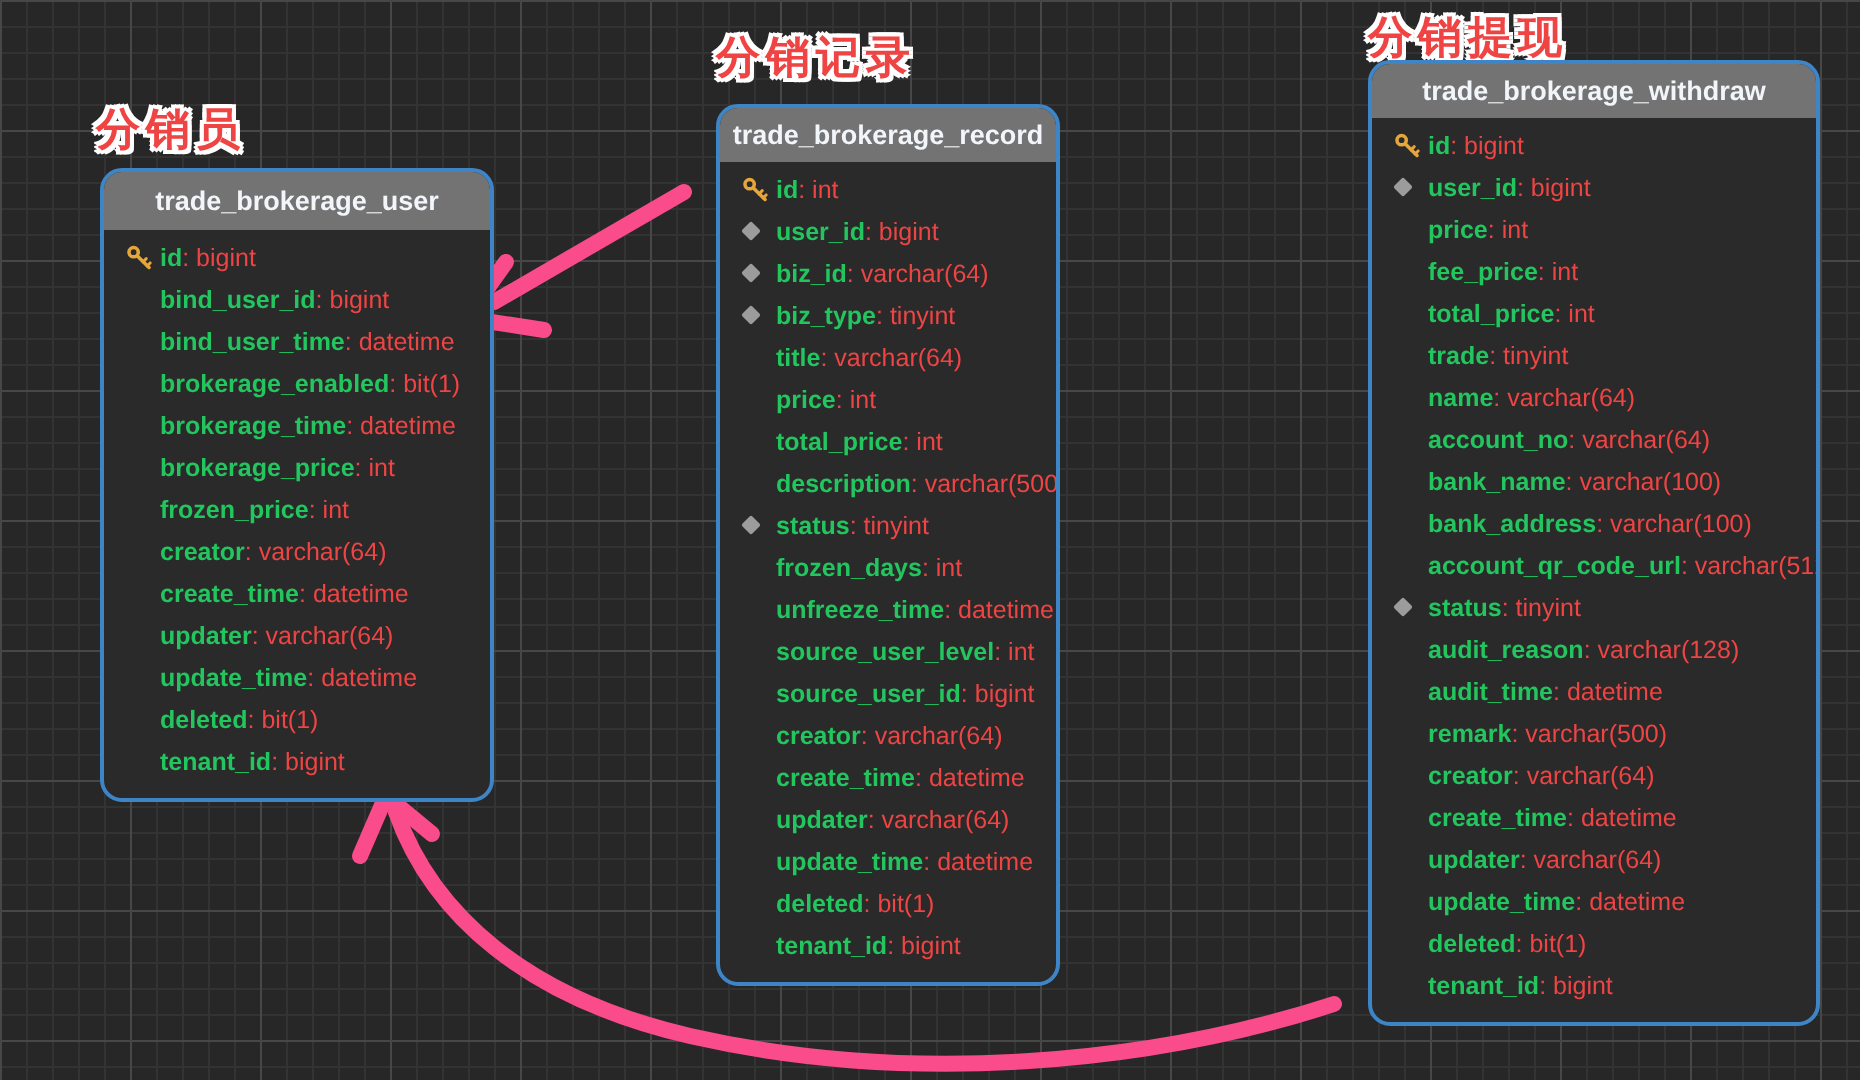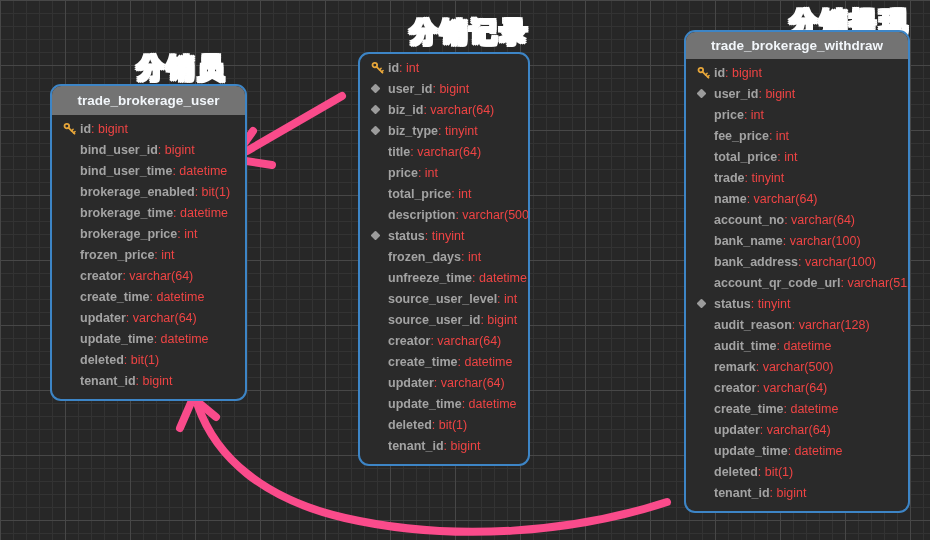--- a/index.html
+++ b/index.html
@@ -11,23 +11,23 @@
       linear-gradient(#474747 1px, transparent 1px),
       linear-gradient(90deg,#474747 1px, transparent 1px),
       linear-gradient(#333333 1px, transparent 1px),
       linear-gradient(90deg,#333333 1px, transparent 1px);
     background-size:65px 65px,65px 65px,13px 13px,13px 13px;
   }
   .canvas{position:absolute;inset:0;}
   .arrows{position:absolute;left:0;top:0;width:930px;height:540px;pointer-events:none;}
 
   .tbl-label{
-    position:absolute;text-align:right;
-    font-size:27px;font-weight:bold;letter-spacing:3px;
-    color:#ffffff;
+    position:absolute;text-align:left;
+    font-size:22px;font-weight:bold;letter-spacing:3px;
+    color:#ef4444;
     text-shadow:
       -2px -2px 0 #fff, 2px -2px 0 #fff, -2px 2px 0 #fff, 2px 2px 0 #fff,
       -2px 0 0 #fff, 2px 0 0 #fff, 0 -2px 0 #fff, 0 2px 0 #fff;
     white-space:nowrap;
   }
 
   .db-table{
     position:absolute;
     background:#2a2a2a;
     border:2px solid #3d85c6;
@@ -44,21 +44,21 @@
     display:flex;align-items:center;justify-content:center;
     cursor:move;
   }
   .fields{padding:3px 0 8px 0;}
   .field-row{
     height:21px;display:flex;align-items:center;
     padding:0 8px 0 11px;font-size:12.5px;white-space:nowrap;
   }
   .icon-slot{width:17px;display:inline-flex;align-items:center;justify-content:flex-start;flex:none;}
   .diamond{width:7px;height:7px;background:#9c9c9c;transform:rotate(45deg);border-radius:1px;margin-left:1px;}
-  .fname{color:#a3a3a3;font-weight:bold;}
+  .fname{color:#22c55e;font-weight:bold;}
   .ftype{color:#ef4444;}
 </style>
 </head>
 <body>
 
 <div class="canvas">
 
   <svg class="arrows" viewBox="0 0 930 540">
     <g stroke="#fa4b8b" stroke-width="8" fill="none" stroke-linecap="round" stroke-linejoin="round">
       <g>
@@ -150,20 +150,21 @@
         </div>
         <div class="field-row">
           <span class="icon-slot"></span>
           <span class="fname">tenant_id</span>
           <span class="ftype">: bigint</span>
         </div>
       </div>
   </div>
 
   <div class="db-table" style="left:358px;top:52px;width:172px;">
+    <div class="hdr" style="height:27px;">trade_brokerage_record</div>
     <div class="fields">
         <div class="field-row">
           <span class="icon-slot">
             <svg width="13" height="13" viewBox="0 0 14 14">
               <g stroke="#e7a63a" fill="none" stroke-linecap="round">
                 <circle cx="4.1" cy="4.4" r="2.5" stroke-width="1.9"></circle>
                 <path d="M6 6.3 L12.4 12.6" stroke-width="1.9"></path>
                 <path d="M9.2 9.6 L10.9 7.9" stroke-width="1.6"></path>
                 <path d="M11.4 11.8 L13 10.2" stroke-width="1.6"></path>
               </g>

